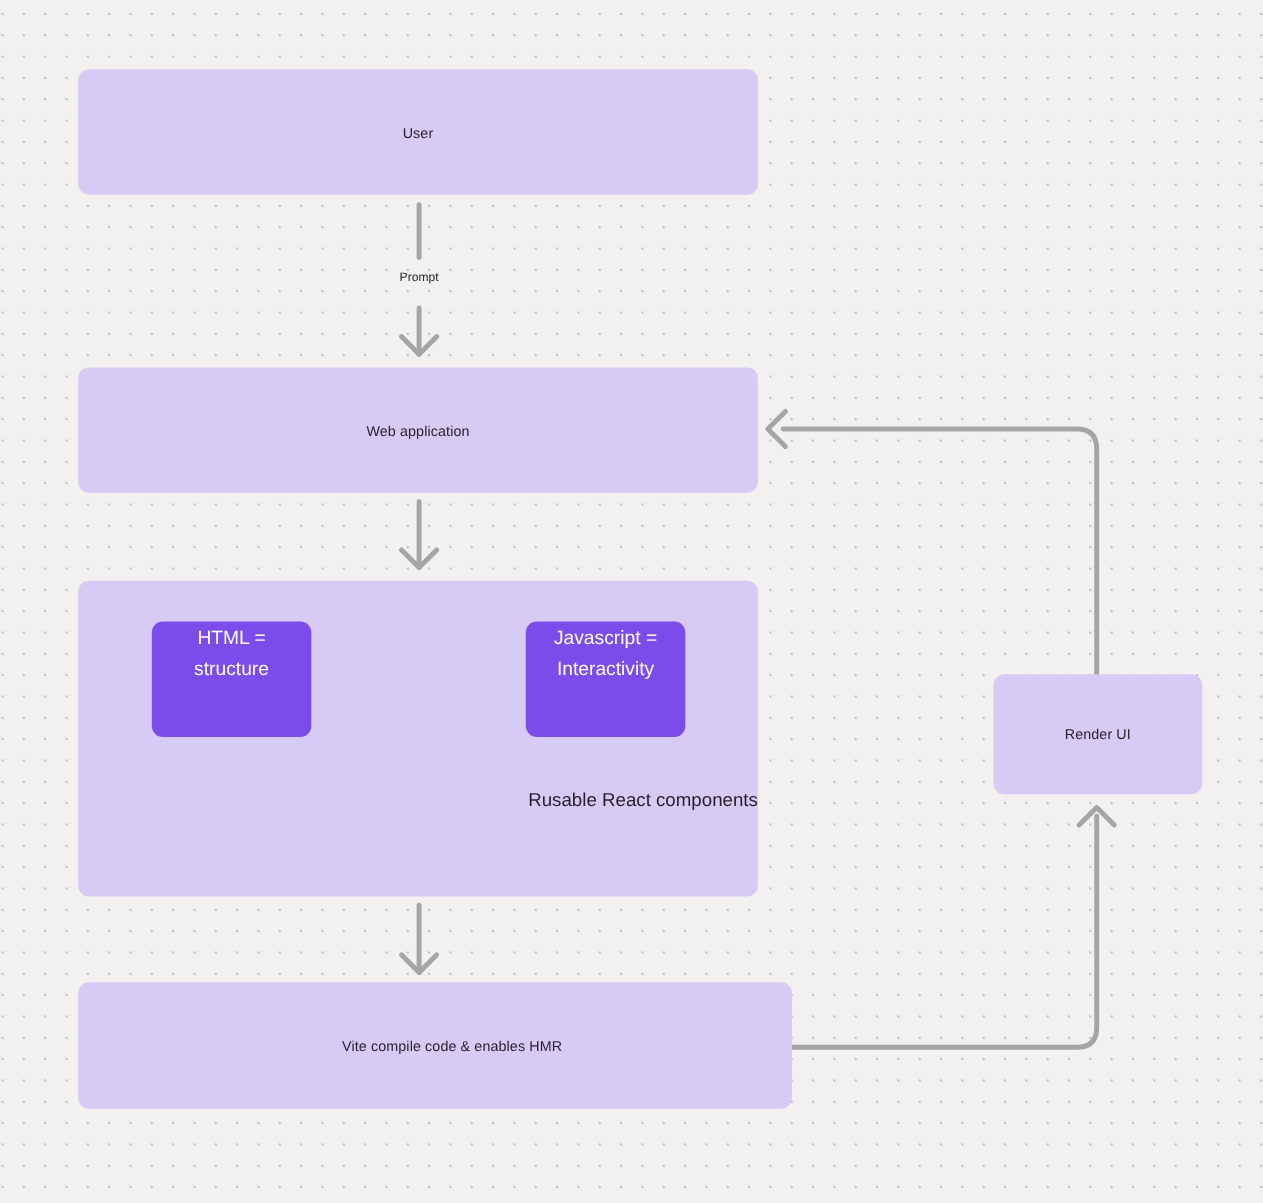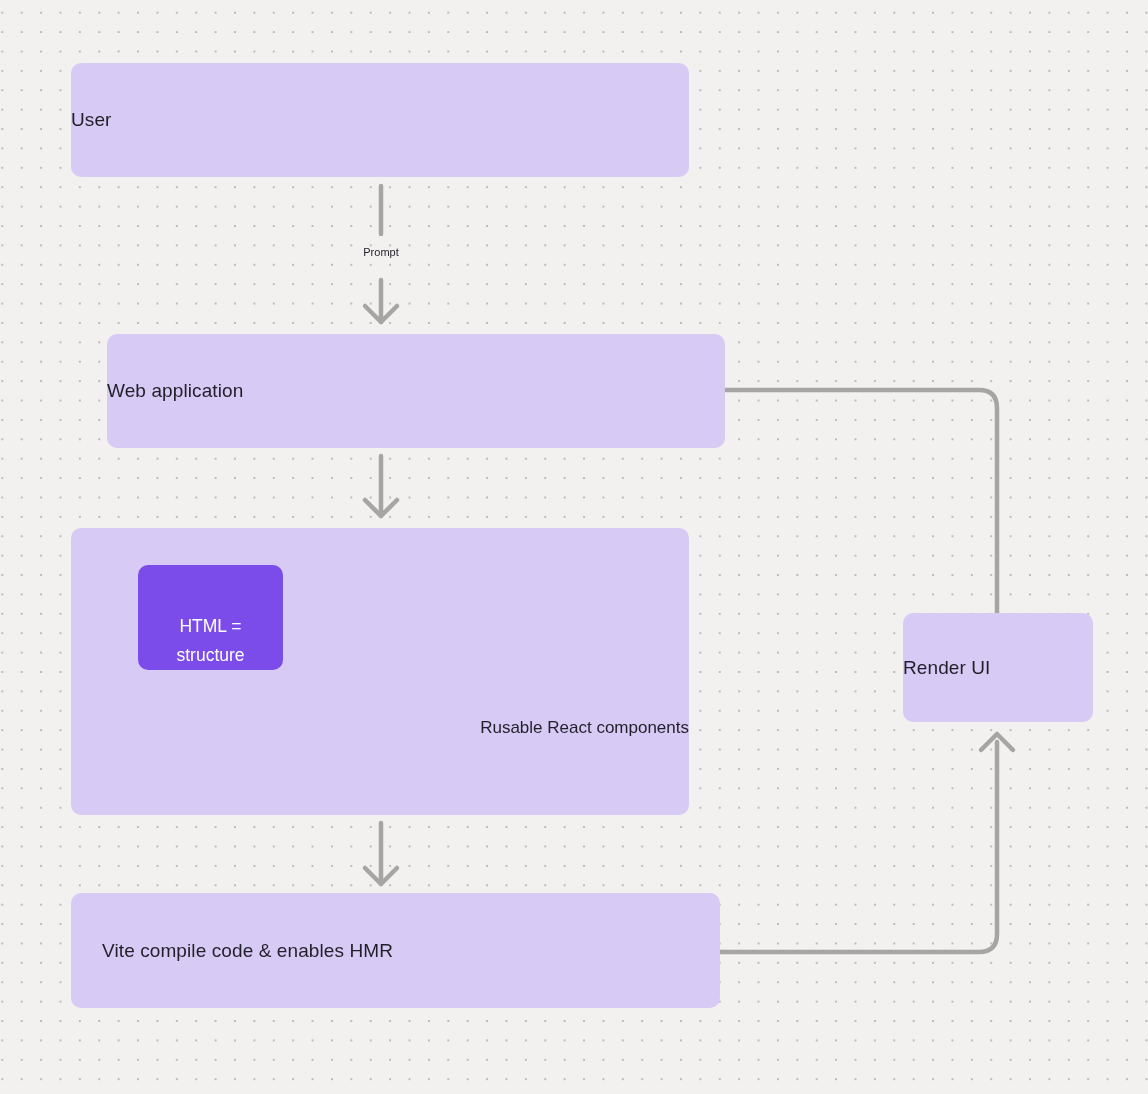--- a/index.html
+++ b/index.html
@@ -23,38 +23,39 @@
     left: 0; top: 0;
     pointer-events: none;
   }
 
   .node {
     position: absolute;
     background: #d7cbf6;
     border-radius: 10px;
     display: flex;
     align-items: center;
-    font-size: 19px;
+    justify-content: center;
+    font-size: 13px;
     letter-spacing: 0.1px;
   }
 
   .group-node {
     position: absolute;
     background: #d7cbf6;
     border-radius: 10px;
   }
 
   .comp-box {
     position: absolute;
     width: 145px;
     height: 105px;
     background: #7b4ce9;
     border-radius: 10px;
     display: flex;
-    align-items: flex-end;
+    align-items: flex-start;
     justify-content: center;
     text-align: center;
     color: #ffffff;
     font-size: 17.5px;
     line-height: 29px;
     padding: 0 14px;
     box-sizing: border-box;
   }
 
   .group-caption {
@@ -101,27 +102,30 @@
       <path d="M714,374 L698,390 L714,406"></path>
     </g>
   </svg>
 
   <div class="node" style="left:71px; top:63px; width:618px; height:114px;">
     <span>User</span>
   </div>
 
   <div class="edge-label">Prompt</div>
 
-  <div class="node" style="left:71px; top:334px; width:618px; height:114px;margin-left:36px;">
+  <div class="node" style="left:71px; top:334px; width:618px; height:114px;">
     <span>Web application</span>
   </div>
 
   <div class="group-node" style="left:71px; top:528px; width:618px; height:287px;">
     <div class="comp-box" style="left:67px; top:37px;">
       <span>HTML = structure</span>
+    </div>
+    <div class="comp-box" style="left:407px; top:37px;">
+      <span>Javascript = Interactivity</span>
     </div>
     <div class="group-caption">Rusable React components</div>
   </div>
 
   <div class="node" style="left:71px; top:893px; width:618px; height:115px;padding-left:31px;">
     <span>Vite compile code &amp; enables HMR</span>
   </div>
 
   <div class="node" style="left:903px; top:613px; width:190px; height:109px;">
     <span>Render UI</span>

